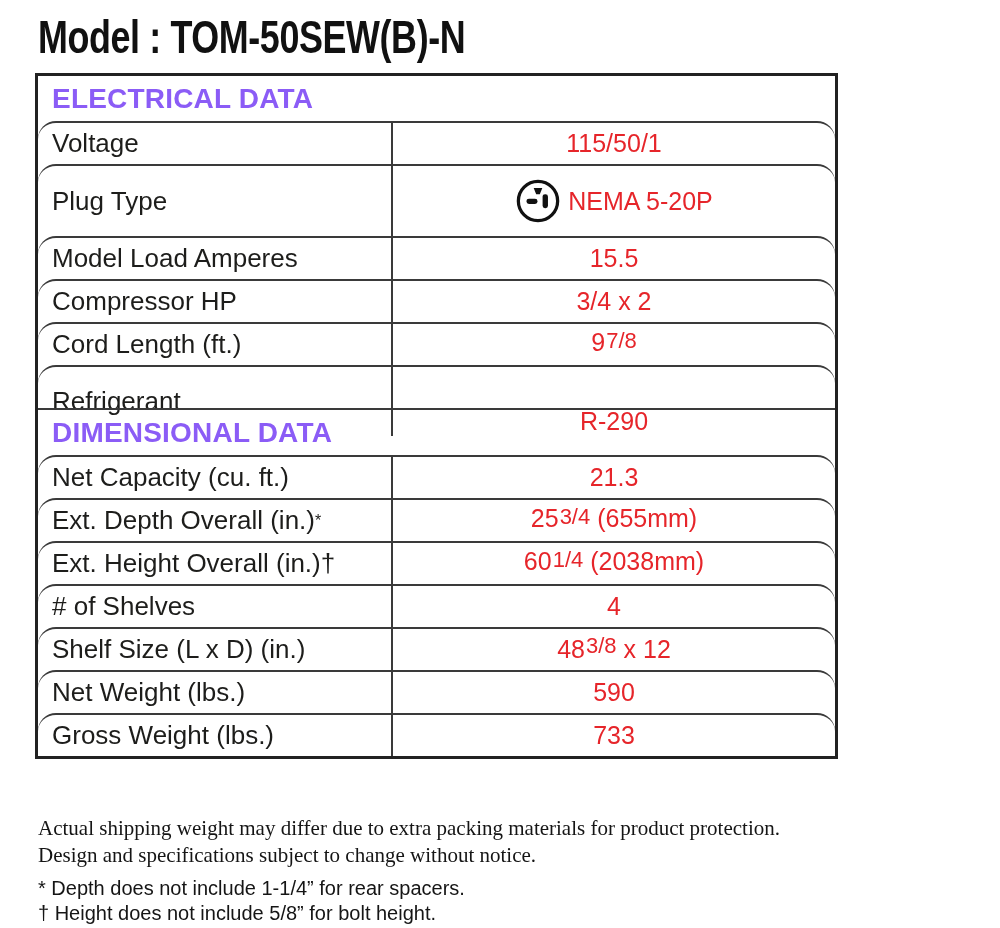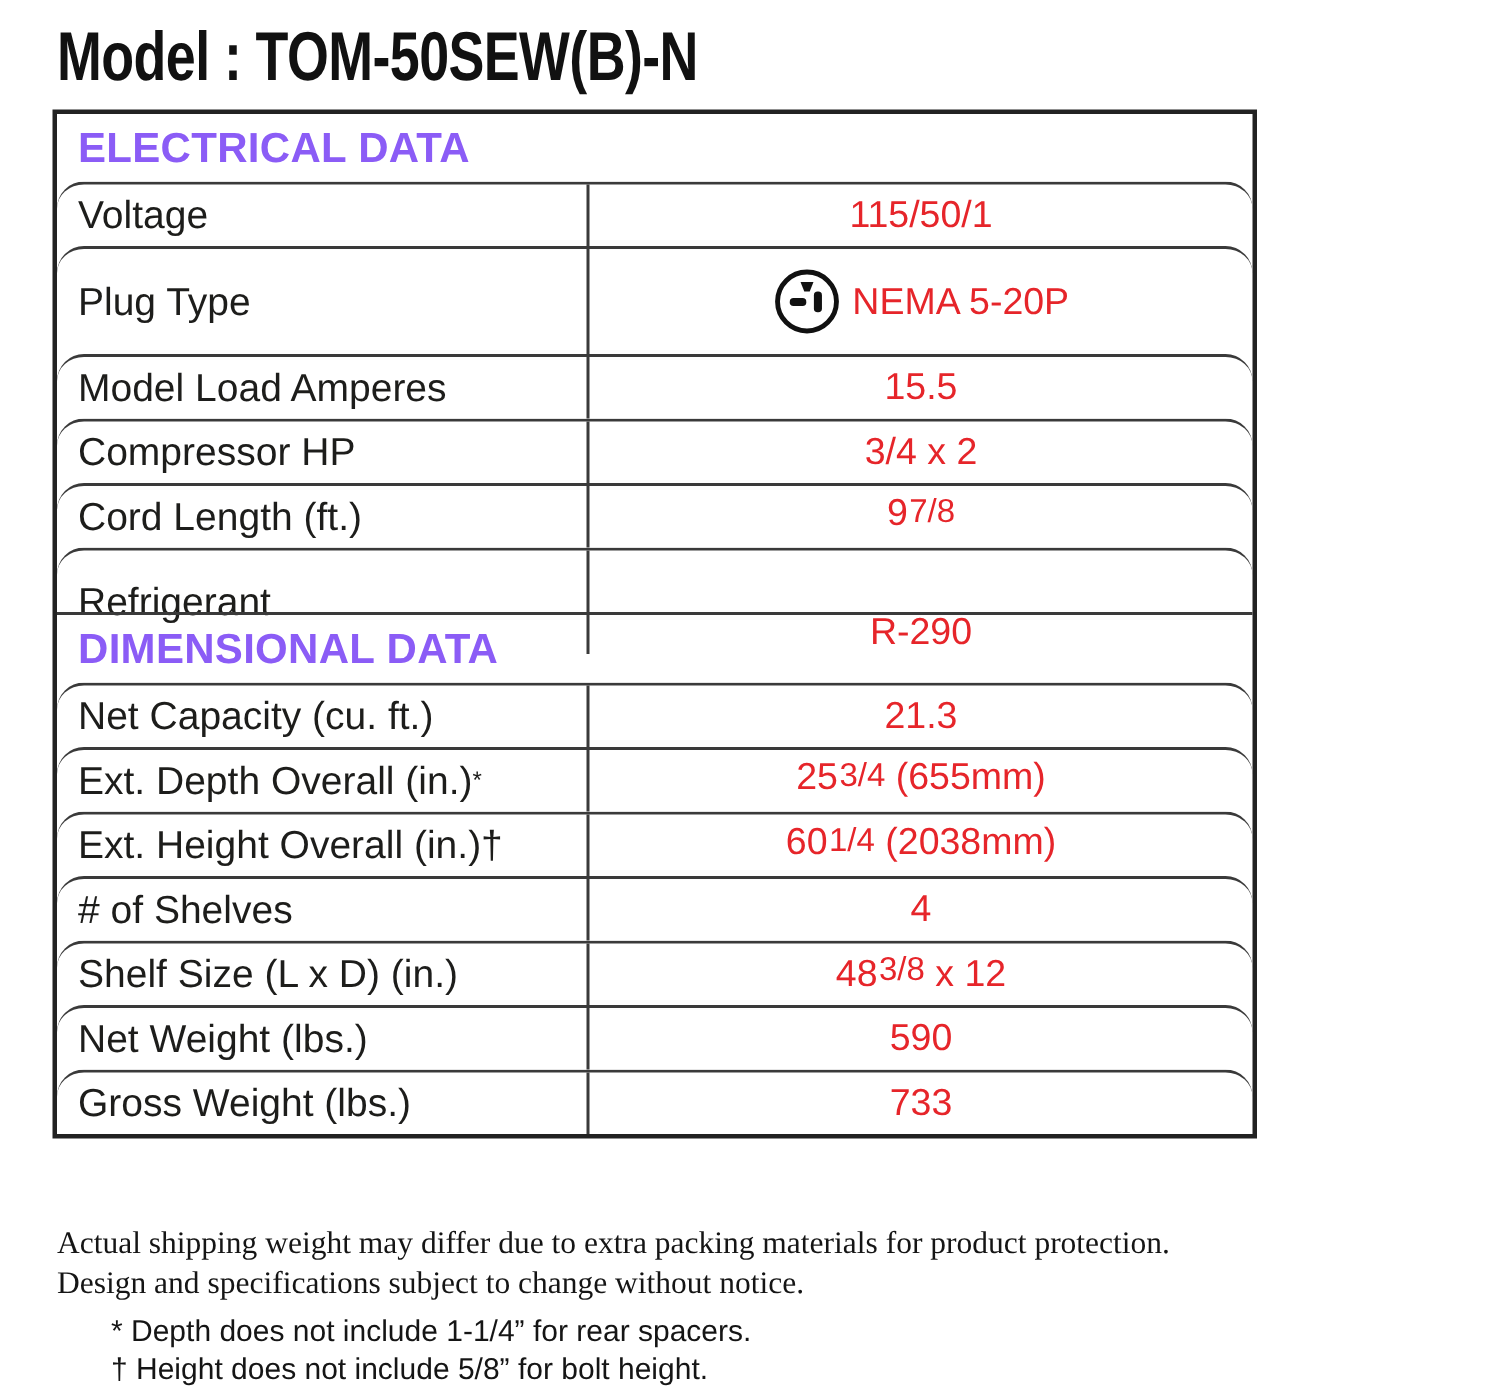--- a/index.html
+++ b/index.html
@@ -95,21 +95,21 @@
     left: 38px;
     top: 815px;
     width: 780px;
   }
   .note-serif {
     font-family: "Liberation Serif", serif;
     font-size: 21px;
     line-height: 27px;
     color: #151515;
   }
-  .footnotes { margin-top: 7px; margin-left: 36px; }
+  .footnotes { margin-top: 7px; }
   .note-sans {
     font-family: "Liberation Sans", sans-serif;
     font-size: 20px;
     line-height: 25px;
     color: #151515;
   }
 </style>
 </head>
 <body>
 

